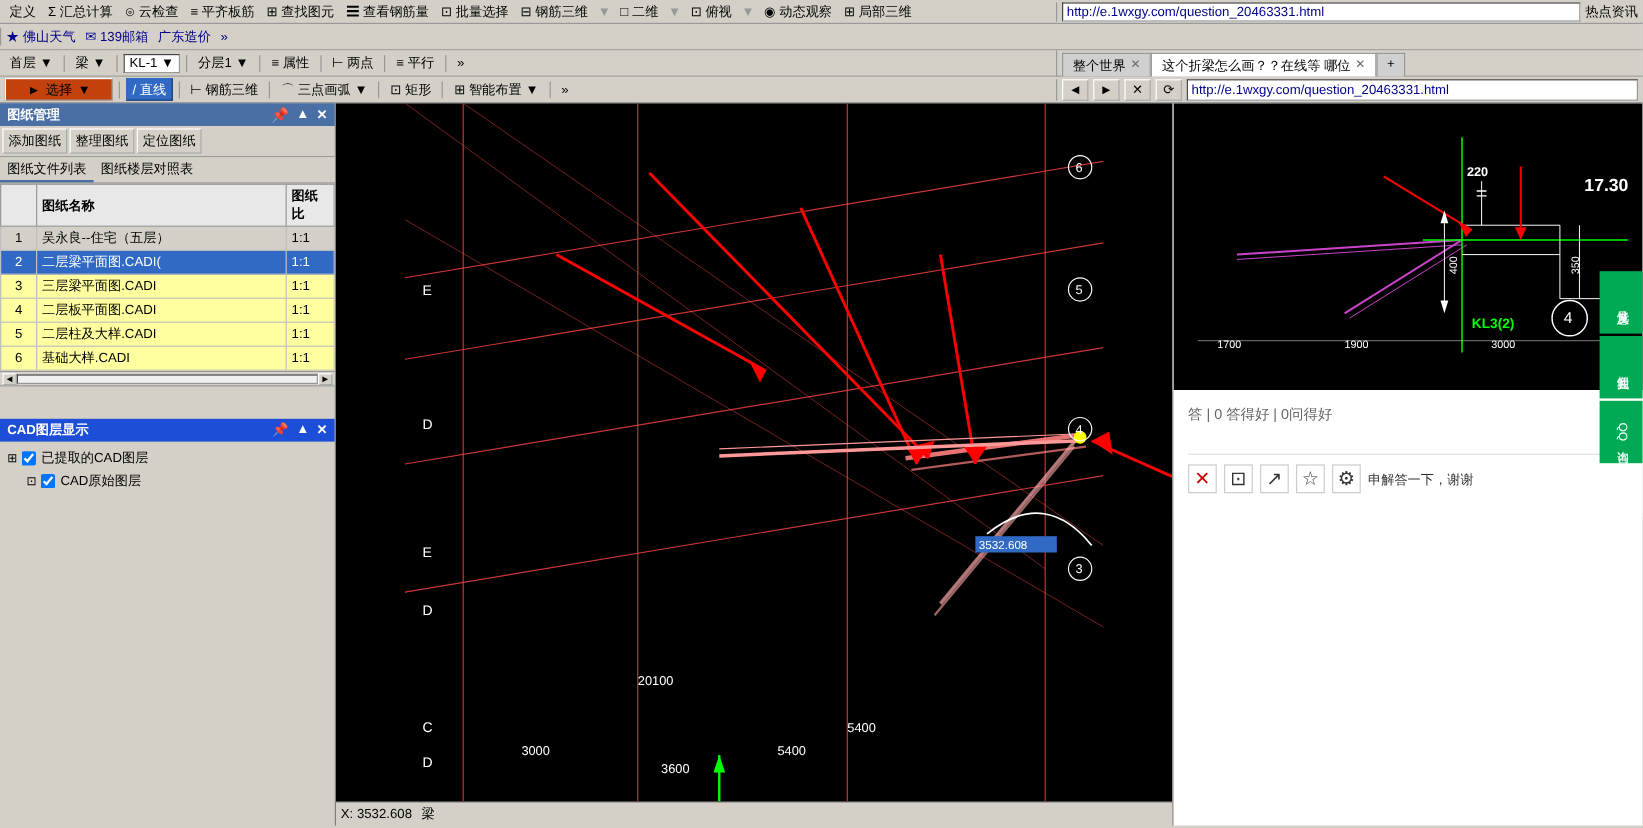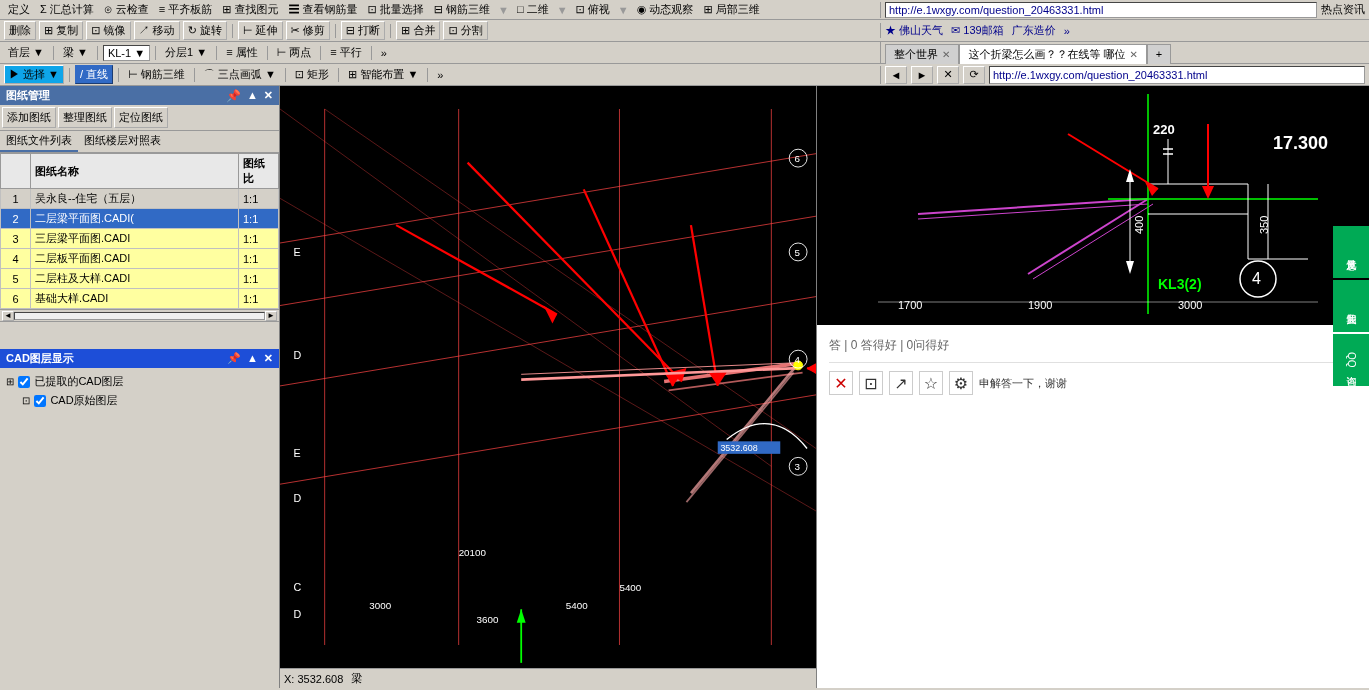--- a/index.html
+++ b/index.html
@@ -28,35 +28,20 @@
       <span style="padding:2px 4px; cursor:pointer;">◉ 动态观察</span>
       <span style="padding:2px 4px; cursor:pointer;">⊞ 局部三维</span>
     </div>
     <div style="flex:1; display:flex; align-items:center; padding:0 4px; gap:4px; border-left:1px solid #999;">
       <span style="color:#00008b; font-size:11px; flex:1; background:white; border:1px inset #999; padding:1px 3px; overflow:hidden; white-space:nowrap;">http://e.1wxgy.com/question_20463331.html</span>
       <span style="font-size:11px;">热点资讯</span>
     </div>
   </div>
 
   <div style="height:22px; background:#d4d0c8; display:flex; align-items:center; border-bottom:1px solid #999; font-size:11px;">
-    <div style="width:880px; display:flex; align-items:center; padding:0 4px; gap:3px;">
-      <span style="padding:1px 4px; background:#d4d0c8; border:1px outset #fff; cursor:pointer;">删除</span>
-      <span style="padding:1px 4px; background:#d4d0c8; border:1px outset #fff; cursor:pointer;">⊞ 复制</span>
-      <span style="padding:1px 4px; background:#d4d0c8; border:1px outset #fff; cursor:pointer;">⊡ 镜像</span>
-      <span style="padding:1px 4px; background:#d4d0c8; border:1px outset #fff; cursor:pointer;">↗ 移动</span>
-      <span style="padding:1px 4px; background:#d4d0c8; border:1px outset #fff; cursor:pointer;">↻ 旋转</span>
-      <span style="width:1px; height:14px; background:#999; margin:0 2px;"></span>
-      <span style="padding:1px 4px; background:#d4d0c8; border:1px outset #fff; cursor:pointer;">⊢ 延伸</span>
-      <span style="padding:1px 4px; background:#d4d0c8; border:1px outset #fff; cursor:pointer;">✂ 修剪</span>
-      <span style="width:1px; height:14px; background:#999; margin:0 2px;"></span>
-      <span style="padding:1px 4px; background:#d4d0c8; border:1px outset #fff; cursor:pointer;">⊟ 打断</span>
-      <span style="width:1px; height:14px; background:#999; margin:0 2px;"></span>
-      <span style="padding:1px 4px; background:#d4d0c8; border:1px outset #fff; cursor:pointer;">⊞ 合并</span>
-      <span style="padding:1px 4px; background:#d4d0c8; border:1px outset #fff; cursor:pointer;">⊡ 分割</span>
-    </div>
     <div style="flex:1; display:flex; align-items:center; padding:0 4px; gap:8px; border-left:1px solid #999; font-size:11px;">
       <span style="color:#00008b; cursor:pointer;">★ 佛山天气</span>
       <span style="color:#00008b; cursor:pointer;">✉ 139邮箱</span>
       <span style="color:#00008b; cursor:pointer;">广东造价</span>
       <span style="color:#00008b; cursor:pointer;">»</span>
     </div>
   </div>
 
   <div style="height:22px; background:#d4d0c8; display:flex; align-items:center; border-bottom:1px solid #999; font-size:11px;">
     <div style="width:880px; display:flex; align-items:center; padding:0 4px; gap:3px;">
@@ -86,21 +71,21 @@
         <span style="font-size:10px; color:#666;">✕</span>
       </div>
       <div style="height:20px; padding:2px 8px; background:#d0d0d0; border:1px solid #999; border-bottom:none; font-size:11px; cursor:pointer; display:flex; align-items:center;">
         <span>+</span>
       </div>
     </div>
   </div>
 
   <div style="height:22px; background:#d4d0c8; display:flex; align-items:center; border-bottom:1px solid #999; font-size:11px;">
     <div style="width:880px; display:flex; align-items:center; padding:0 4px; gap:3px;">
-      <span style="padding:1px 4px; background:#0ea5e9; border:1px outset #fff; cursor:pointer;">▶ 选择 ▼</span>
+      <span style="padding:1px 20px; background:#c2410c; border:1px outset #fff; cursor:pointer;font-family:Liberation Mono, monospace;">▶ 选择 ▼</span>
       <span style="width:1px; height:14px; background:#999; margin:0 2px;"></span>
       <span style="padding:1px 4px; background:#316ac5; color:white; border:1px outset #316ac5; cursor:pointer;">/ 直线</span>
       <span style="width:1px; height:14px; background:#999; margin:0 2px;"></span>
       <span style="padding:1px 4px; cursor:pointer;">⊢ 钢筋三维</span>
       <span style="width:1px; height:14px; background:#999; margin:0 2px;"></span>
       <span style="padding:1px 4px; cursor:pointer;">⌒ 三点画弧 ▼</span>
       <span style="width:1px; height:14px; background:#999; margin:0 2px;"></span>
       <span style="padding:1px 4px; cursor:pointer;">⊡ 矩形</span>
       <span style="width:1px; height:14px; background:#999; margin:0 2px;"></span>
       <span style="padding:1px 4px; cursor:pointer;">⊞ 智能布置 ▼</span>
@@ -293,21 +278,21 @@
           <polygon points="270,560 265,575 275,575" fill="#00ff00"></polygon>
         </svg>
       </div>
 
       <div style="height:20px; background:#d4d0c8; display:flex; align-items:center; padding:0 4px; gap:8px; border-top:1px solid #999; font-size:11px;">
         <span>X: 3532.608</span>
         <span>梁</span>
       </div>
     </div>
 
-    <div style="width:553px; display:flex; flex-direction:column; border-left:1px solid #808080; position:relative;">
+    <div style="width:392px; display:flex; flex-direction:column; border-left:1px solid #808080; position:relative;">
 
       <div style="flex:1; background:white; overflow-y:auto; position:relative;">
 
         <div style="background:#000; color:white; padding:8px 12px; min-height:200px; position:relative;">
           <svg width="100%" height="220" viewBox="0 0 450 220">
 
             <line x1="50" y1="120" x2="280" y2="105" stroke="#cc44cc" stroke-width="2"></line>
             <line x1="50" y1="125" x2="280" y2="110" stroke="#cc44cc" stroke-width="1"></line>
 
             <line x1="160" y1="180" x2="280" y2="105" stroke="#cc44cc" stroke-width="2"></line>
@@ -352,21 +337,21 @@
 
             <line x1="10" y1="208" x2="450" y2="208" stroke="white" stroke-width="0.5"></line>
 
             <circle cx="390" cy="185" r="18" fill="none" stroke="white" stroke-width="1.5"></circle>
             <text x="384" y="190" fill="white" font-size="16">4</text>
           </svg>
         </div>
 
         <div style="padding:12px; background:white;">
 
-          <div style="display:flex; align-items:center; gap:8px; border-bottom:1px solid #e0e0e0; padding-bottom:8px; margin-bottom:8px; font-size:12px; color:#666;">
+          <div style="display:flex; align-items:center; gap:8px; border-bottom:1px solid #e0e0e0; padding-bottom:24px; margin-bottom:8px; font-size:12px; color:#666;">
             <span>答 | 0 答得好 | 0问得好</span>
           </div>
 
           <div style="display:flex; align-items:center; gap:6px; margin-bottom:8px;">
             <span style="color:#cc0000; font-size:16px; cursor:pointer; border:1px solid #ccc; width:24px; height:24px; display:flex; align-items:center; justify-content:center;">✕</span>
             <span style="font-size:16px; cursor:pointer; border:1px solid #ccc; width:24px; height:24px; display:flex; align-items:center; justify-content:center; color:#333;">⊡</span>
             <span style="font-size:16px; cursor:pointer; border:1px solid #ccc; width:24px; height:24px; display:flex; align-items:center; justify-content:center; color:#333;">↗</span>
             <span style="font-size:16px; cursor:pointer; border:1px solid #ccc; width:24px; height:24px; display:flex; align-items:center; justify-content:center; color:#333;">☆</span>
             <span style="font-size:16px; cursor:pointer; border:1px solid #ccc; width:24px; height:24px; display:flex; align-items:center; justify-content:center; color:#333;">⚙</span>
             <span style="color:#333; font-size:11px;">申解答一下，谢谢</span>

